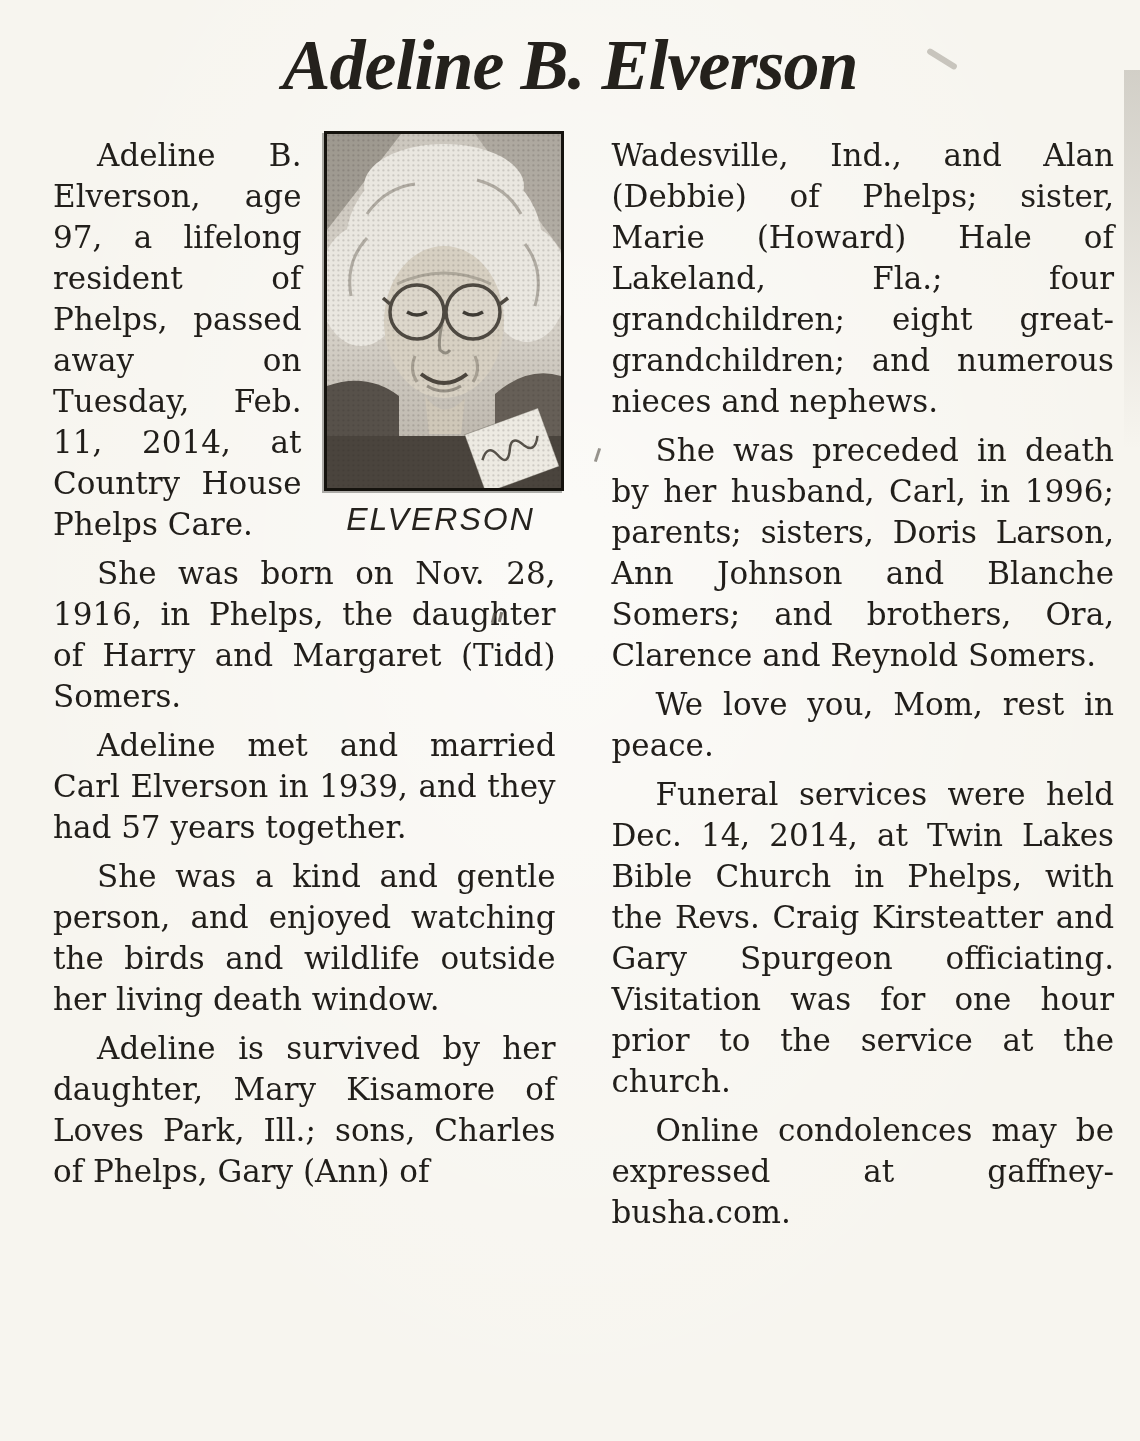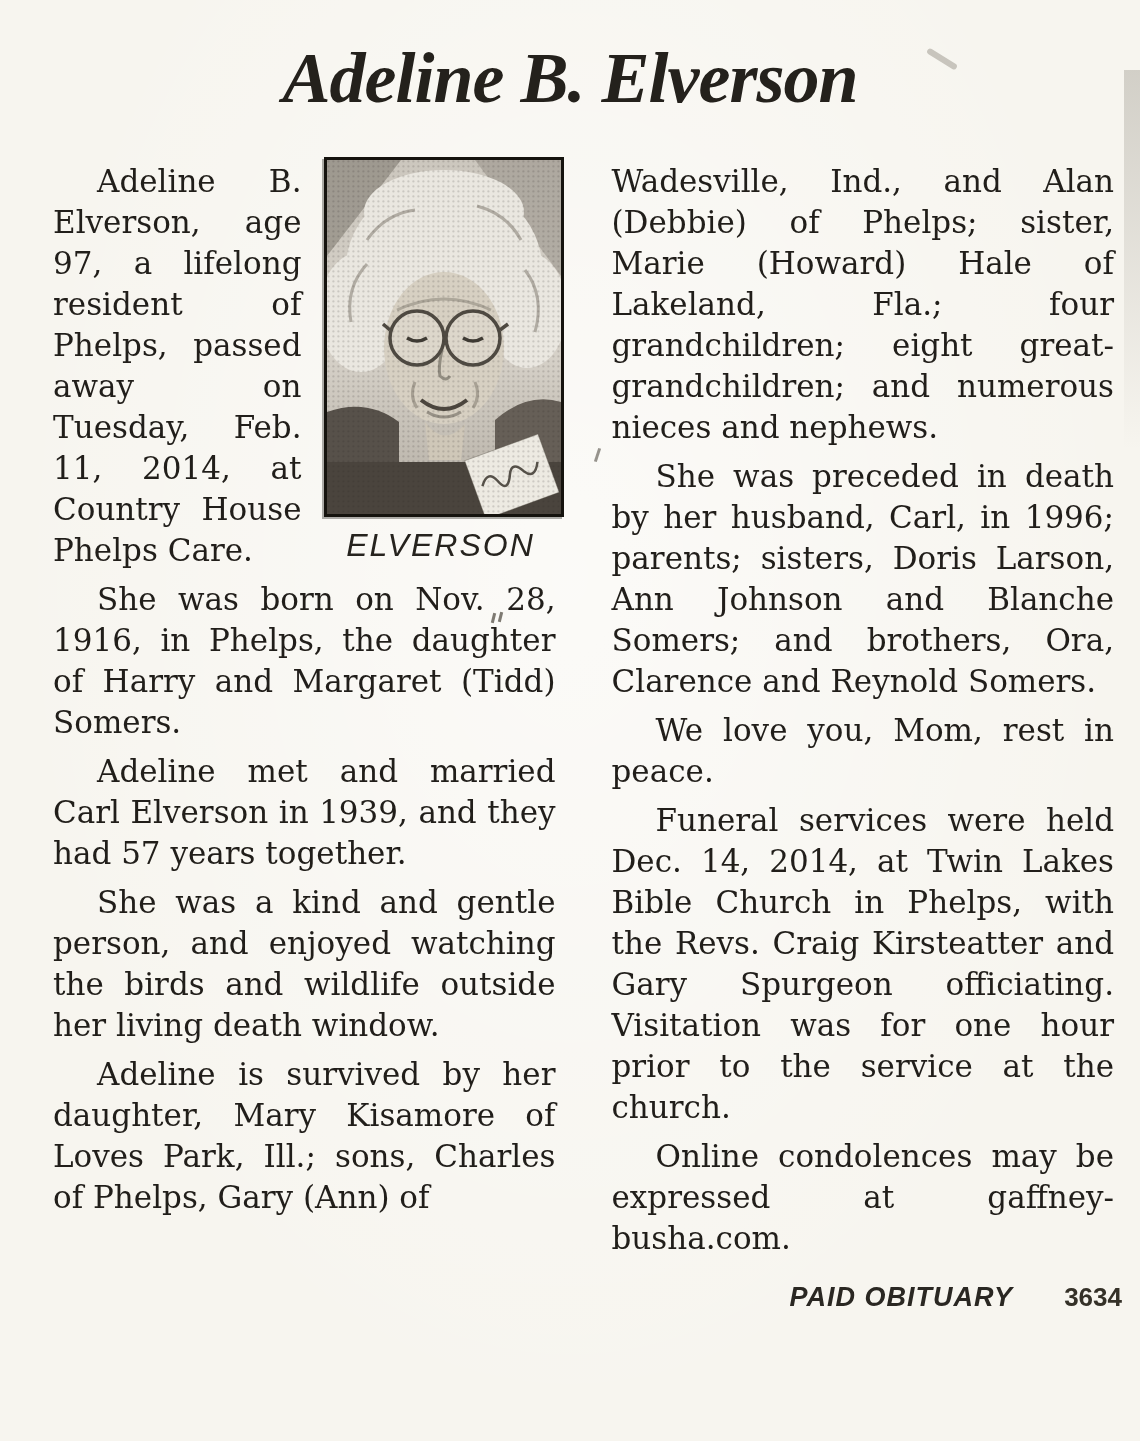--- a/index.html
+++ b/index.html
@@ -12,21 +12,21 @@
     width:1140px;height:1441px;
     margin:0 auto;
     background:var(--paper);
     background-image:radial-gradient(ellipse at 50% 40%, rgba(255,255,255,.55), rgba(0,0,0,0) 70%);
     color:var(--ink);
     overflow:hidden;
     font-family:"DejaVu Serif",serif;
     -webkit-hyphens:auto;hyphens:auto;
   }
   .title{
-    margin:17px;
+    margin:4px;
     padding-top:20px;
     text-align:center;
     font-family:"Liberation Serif",serif;
     font-style:italic;
     font-weight:700;
     font-size:72px;
     line-height:1.15;
     letter-spacing:-1px;
     color:#24211c;
   }
@@ -186,24 +186,20 @@
     <div class="col">
 
       <div class="paras">
           <p class="para no-indent">Wadesville, Ind., and Alan (Debbie) of Phelps; sister, Marie (Howard) Hale of Lakeland, Fla.; four grandchildren; eight great-grandchildren; and numerous nieces and nephews.</p>
           <p class="para">She was preceded in death by her husband, Carl, in 1996; parents; sisters, Doris Larson, Ann Johnson and Blanche Somers; and brothers, Ora, Clarence and Reynold Somers.</p>
           <p class="para">We love you, Mom, rest in peace.</p>
           <p class="para">Funeral services were held Dec. 14, 2014, at Twin Lakes Bible Church in Phelps, with the Revs. Craig Kirsteatter and Gary Spurgeon officiating. Visitation was for one hour prior to the service at the church.</p>
           <p class="para">Online condolences may be expressed at gaffney-busha.com.</p>
         </div>
 
-      <div class="footer">
-        <span class="footer-label">PAID OBITUARY</span>
-        <span class="footer-number">3634</span>
-      </div>
 
     </div>
 
   </div>
 
   <div class="smudge-tr"></div>
   <div class="edge-streak"></div>
   <div class="speck speck-a"></div>
   <div class="speck speck-b"></div>
   <div class="speck speck-c"></div>

